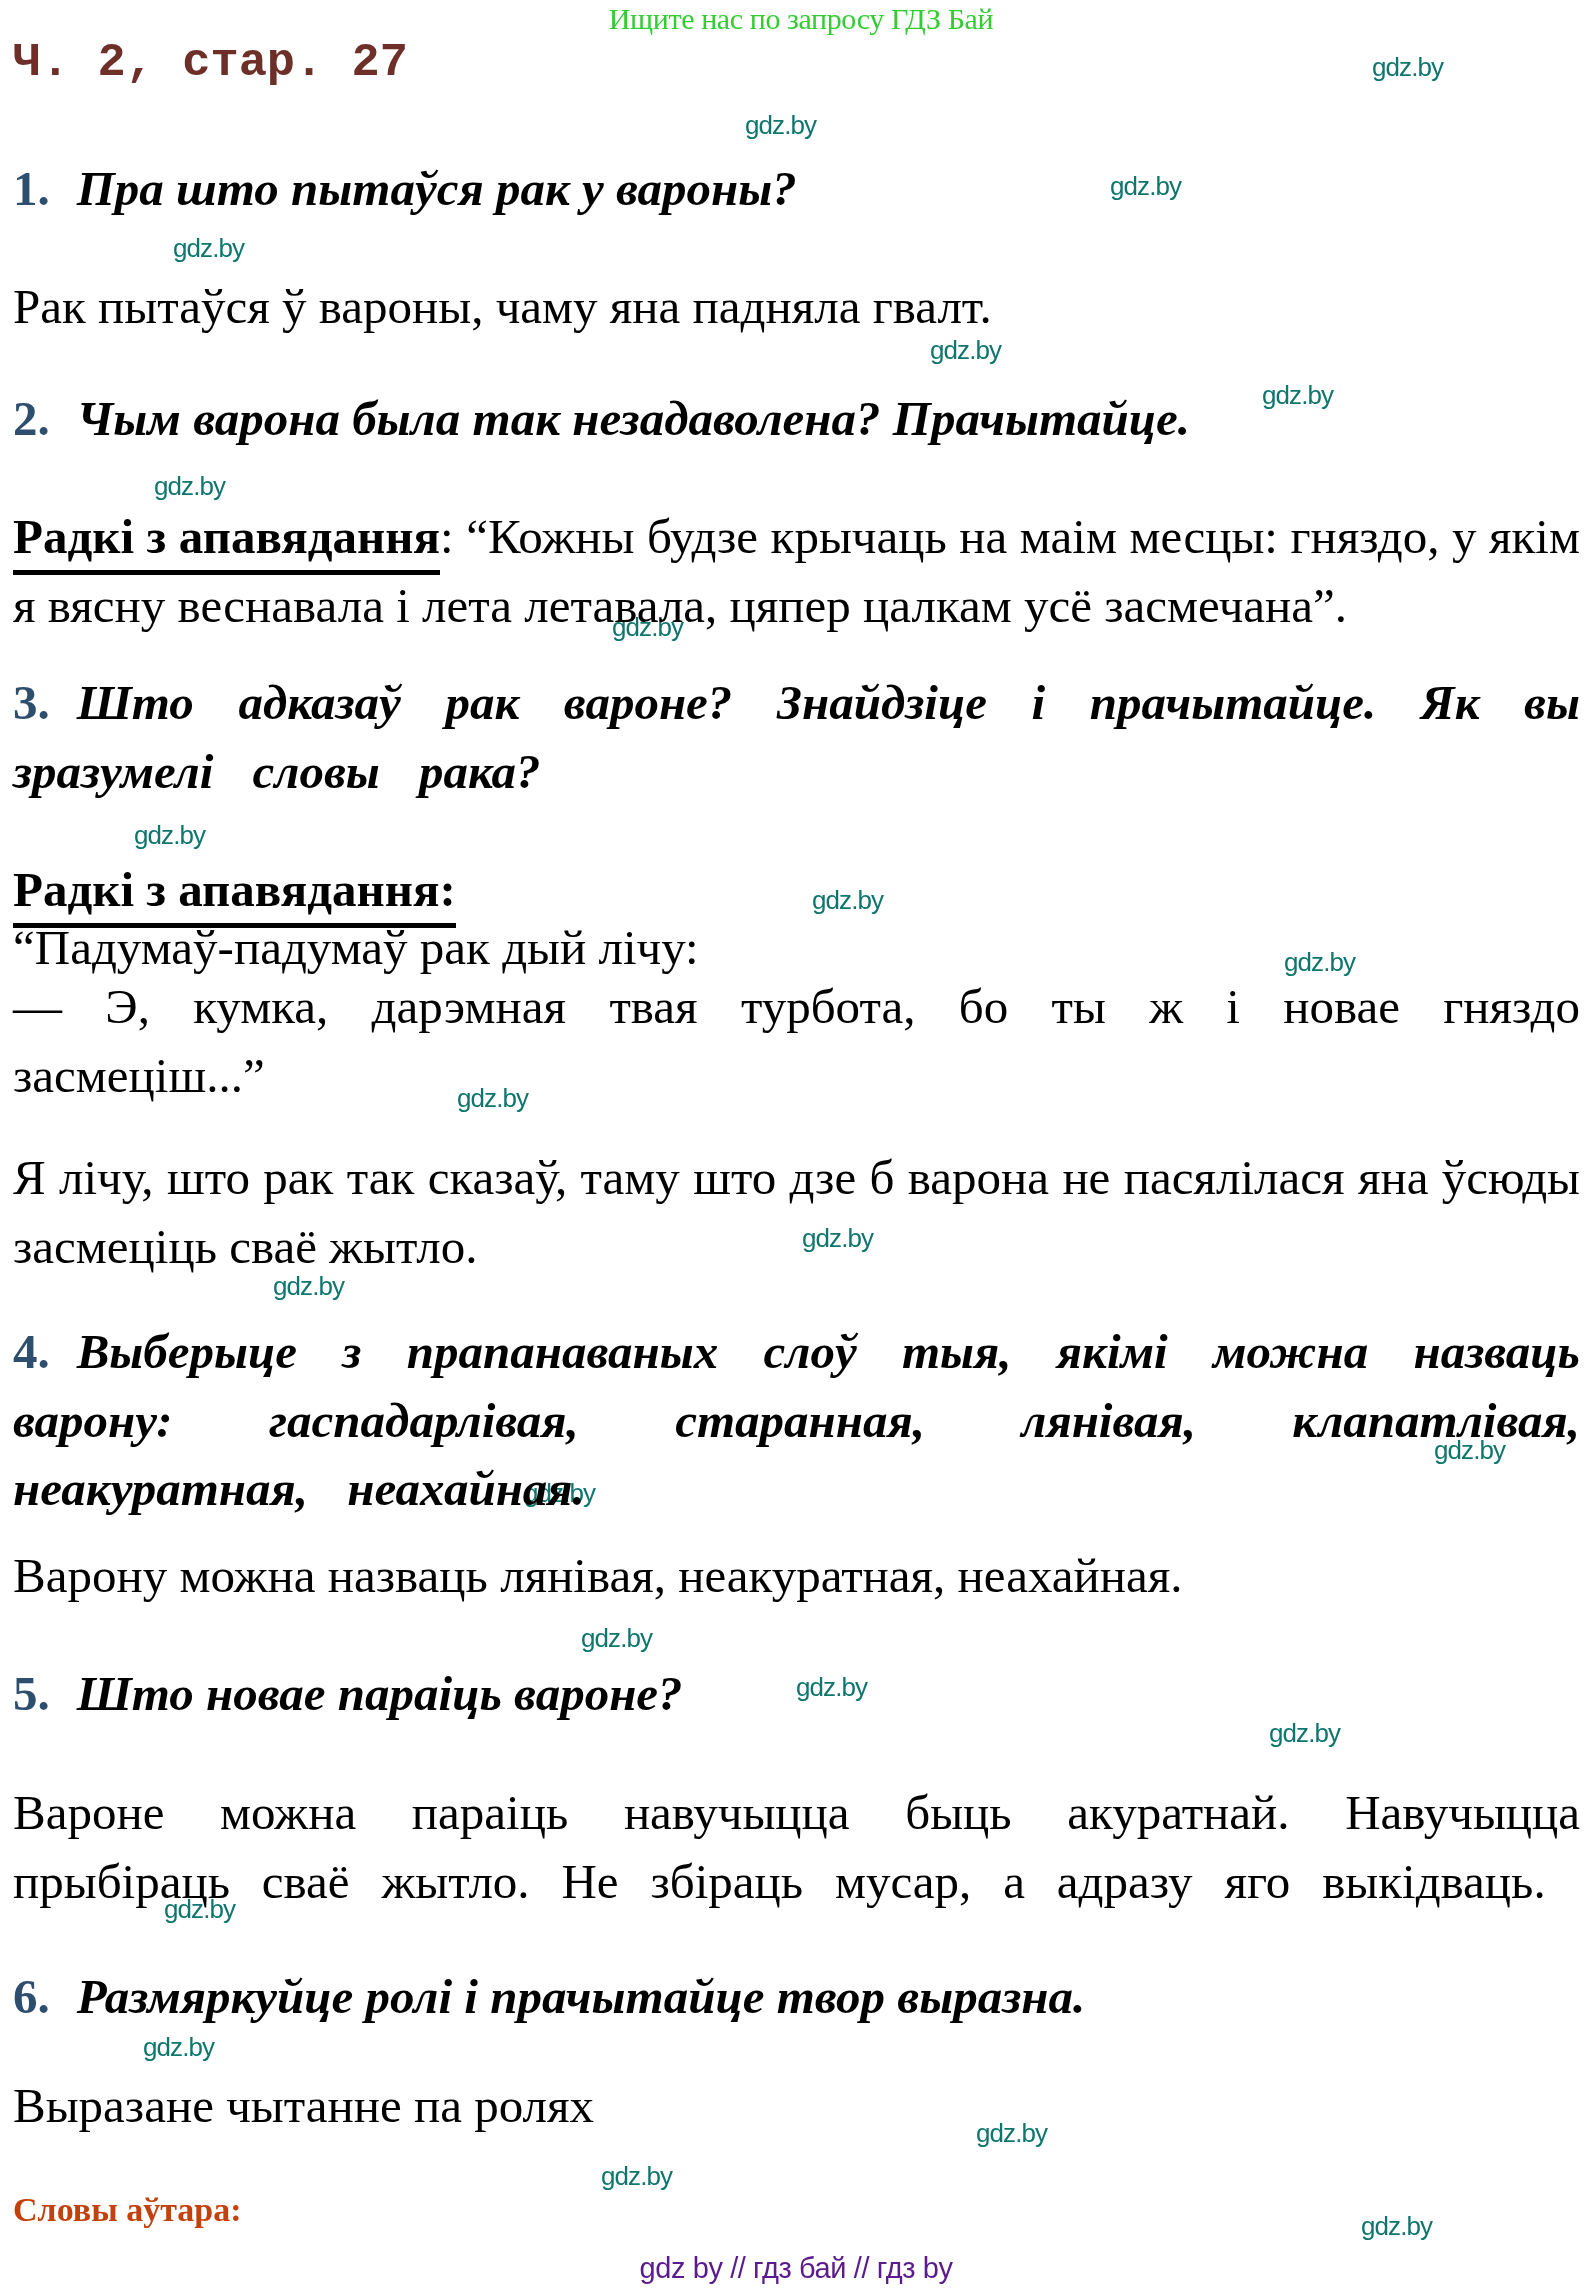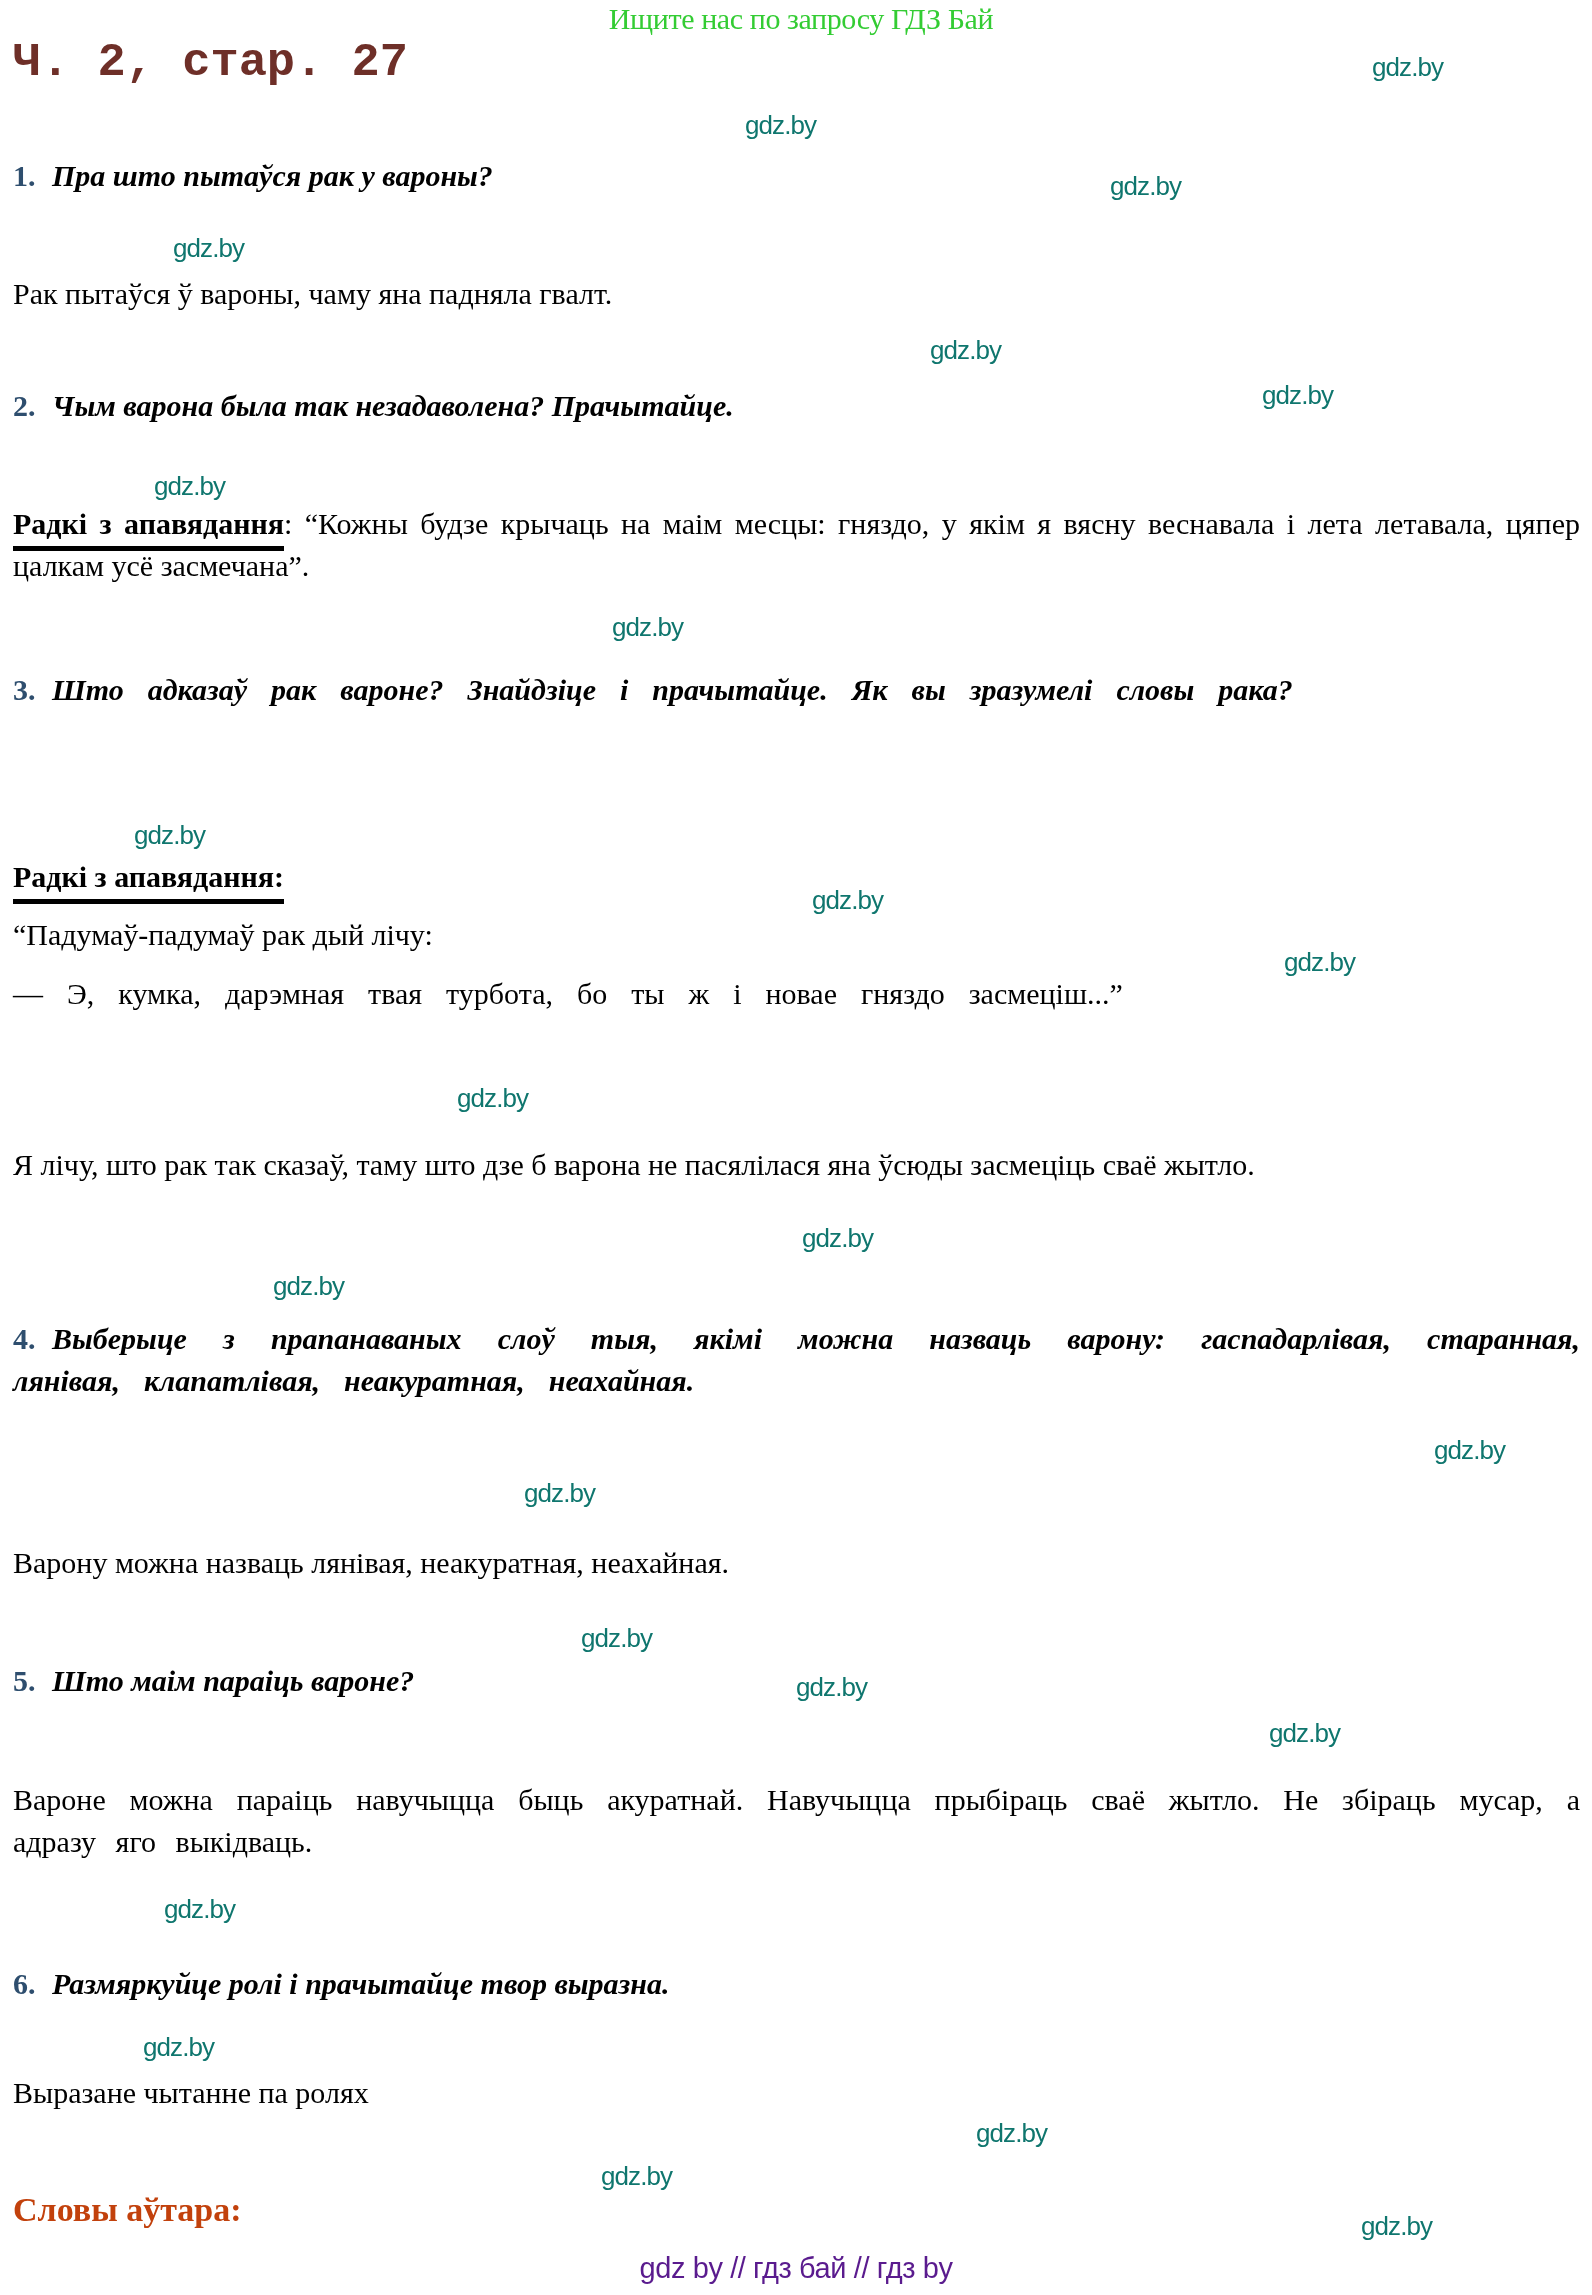--- a/index.html
+++ b/index.html
@@ -35,21 +35,21 @@
     font-family: "Liberation Sans", "DejaVu Sans", sans-serif;
     font-size: 26px;
     color: #0f766e;
     letter-spacing: -0.9px;
     white-space: nowrap;
   }
   .blk {
     position: absolute;
     left: 13px;
     width: 1567px;
-    font-size: 30px;
+    font-size: 49px;
     line-height: 1.40;
     color: #000000;
   }
   .q { font-weight: bold; font-style: italic; }
   .num {
     font-style: normal;
     font-weight: bold;
     color: #2e4e6e;
     margin-right: 0.55em;
   }
@@ -123,21 +123,21 @@
   <p class="blk" style="top:914px">“Падумаў-падумаў рак дый лічу:</p>
 
   <p class="blk js ws1" style="top:973px">— Э, кумка, дарэмная твая турбота, бо ты ж і новае гняздо засмеціш...”</p>
 
   <p class="blk js" style="top:1144px">Я лічу, што рак так сказаў, таму што дзе б варона не пасялілася яна ўсюды засмеціць сваё жытло.</p>
 
   <p class="blk q js ws1" style="top:1318px"><span class="num">4.</span><span>Выберыце з прапанаваных слоў тыя, якімі можна назваць варону: гаспадарлівая, старанная, лянівая, клапатлівая, неакуратная, неахайная.</span></p>
 
   <p class="blk" style="top:1542px">Варону можна назваць лянівая, неакуратная, неахайная.</p>
 
-  <p class="blk q" style="top:1660px"><span class="num">5.</span><span>Што маім параіць вароне?</span></p>
+  <p class="blk q" style="top:1660px"><span class="num">5.</span><span>Што новае параіць вароне?</span></p>
 
   <p class="blk js ws2" style="top:1779px">Вароне можна параіць навучыцца быць акуратнай. Навучыцца прыбіраць сваё жытло. Не збіраць мусар, а адразу яго выкідваць.</p>
 
   <p class="blk q" style="top:1963px"><span class="num">6.</span><span>Размяркуйце ролі і прачытайце твор выразна.</span></p>
 
   <p class="blk" style="top:2072px">Выразане чытанне па ролях</p>
 
   <p class="blk author-heading" style="top:2186px">Словы аўтара:</p>
 
   <div class="footer">gdz by  //  гдз бай  //  гдз by</div>

